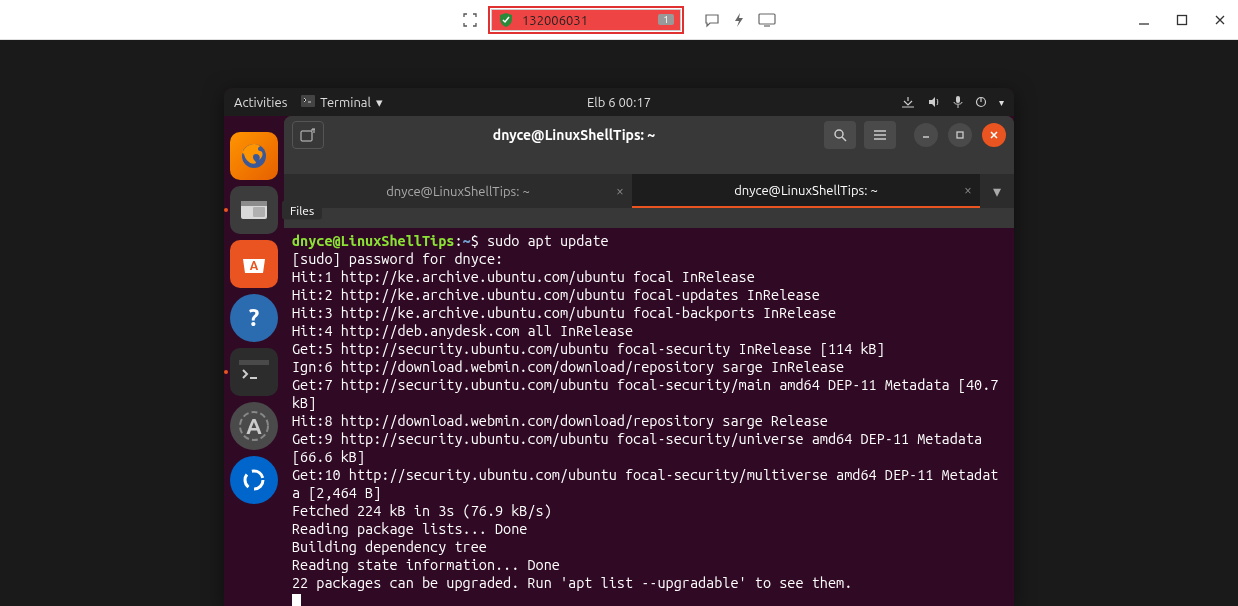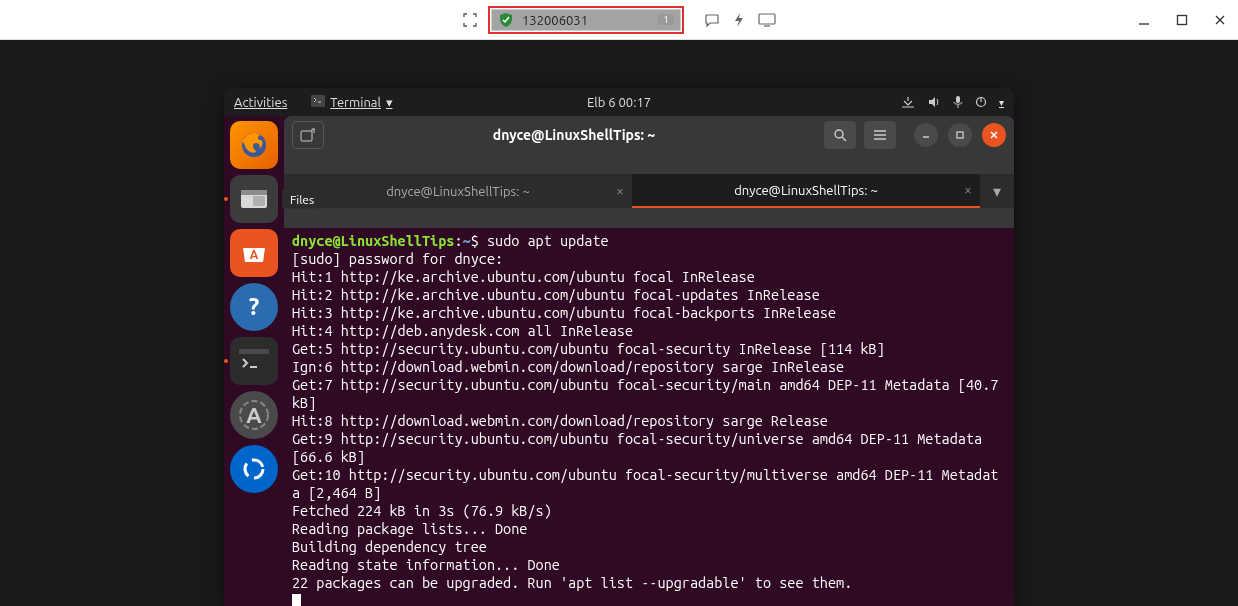--- a/index.html
+++ b/index.html
@@ -1,35 +1,35 @@
 <!DOCTYPE html>
 <html><head>
 <meta charset="utf-8">
 <style>
 * { margin: 0; padding: 0; box-sizing: border-box; }
 body { font-family: "Ubuntu", sans-serif; width: 1238px; height: 606px; background: #fff; overflow: hidden; }
 .win-titlebar { height: 40px; background: #fff; display: flex; align-items: center; justify-content: center; position: relative; border-bottom: 1px solid #e0e0e0; }
 .win-center { display: flex; align-items: center; gap: 10px; }
 .win-fullscreen { width: 16px; height: 16px; display: flex; align-items: center; justify-content: center; }
 .win-addr-box { border: 2px solid #e03030; padding: 1px; display: flex; }
-.win-addr { display: flex; align-items: center; gap: 8px; padding: 2px 6px; background: #a3a3a3; border: 1px solid #ccc; width: 190px; }
+.win-addr { display: flex; align-items: center; gap: 8px; padding: 2px 6px; background: #ef4444; border: 1px solid #ccc; width: 190px; }
 .win-shield { width: 16px; height: 16px; }
 .win-addr-text { font-size: 13px; color: #222; flex: 1; }
 .win-badge { background: #999; color: #fff; font-size: 10px; padding: 0 5px; border-radius: 2px; }
 .win-icons-right { display: flex; align-items: center; gap: 12px; margin-left: 10px; }
 .win-controls { position: absolute; right: 8px; top: 0; height: 40px; display: flex; align-items: center; gap: 18px; }
 .win-ctrl { width: 20px; height: 20px; display: flex; align-items: center; justify-content: center; cursor: pointer; }
 .desktop-bg { background: #1a1a1a; height: 566px; display: flex; align-items: flex-start; justify-content: center; padding-top: 48px; }
 .ubuntu-window { width: 790px; height: 100%; background: #300a24; border-radius: 8px 8px 0 0; box-shadow: 0 4px 20px rgba(0,0,0,0.5); position: relative; }
-.topbar { height: 28px; background: #1d1d1d; color: #ddd; display: flex; align-items: center; padding: 0 10px; font-size: 13px; border-radius: 8px 8px 0 0; text-decoration: underline; }
+.topbar { height: 28px; background: #1d1d1d; color: #ddd; display: flex; align-items: center; padding: 0 10px; font-size: 13px; border-radius: 8px 8px 0 0; }
 .topbar-left { display: flex; align-items: center; gap: 14px; }
-.topbar-app { display: flex; gap: 5px; margin-left: 10px; }
+.topbar-app { display: flex; gap: 5px; }
 .topbar-center { position: absolute; left: 50%; transform: translateX(-50%); }
 .topbar-right { margin-left: auto; display: flex; align-items: center; gap: 12px; }
-.dock { position: absolute; left: 0; top: 28px; width: 60px; background: rgba(30,30,30,0.0); display: flex; flex-direction: column; align-items: center; gap: 6px; padding-top: 5px; z-index: 10; }
+.dock { position: absolute; left: 0; top: 28px; width: 60px; background: rgba(30,30,30,0.0); display: flex; flex-direction: column; align-items: center; gap: 6px; padding-top: 16px; z-index: 10; }
 .dock-item { width: 48px; height: 48px; border-radius: 10px; display: flex; align-items: center; justify-content: center; cursor: pointer; position: relative; }
 .dock-firefox { background: linear-gradient(135deg, #ff9500, #e66000); }
 .dock-files { background: #3c3c3c; position: relative; }
 .dock-tooltip { position: absolute; left: 52px; top: 50%; transform: translateY(-50%); background: #2c2c2c; color: #fff; padding: 3px 8px; font-size: 12px; border-radius: 3px; white-space: nowrap; }
 .dock-software { background: #e95420; }
 .dock-help { background: #2b6cb0; border-radius: 50%; }
 .dock-terminal { background: #2c2c2c; }
 .dock-update { background: #4a4a4a; border-radius: 50%; }
 .dock-anydesk { background: #0066cc; border-radius: 50%; }
 .dock-dot { position: absolute; left: -6px; top: 50%; transform: translateY(-50%); width: 4px; height: 4px; background: #e95420; border-radius: 50%; }

